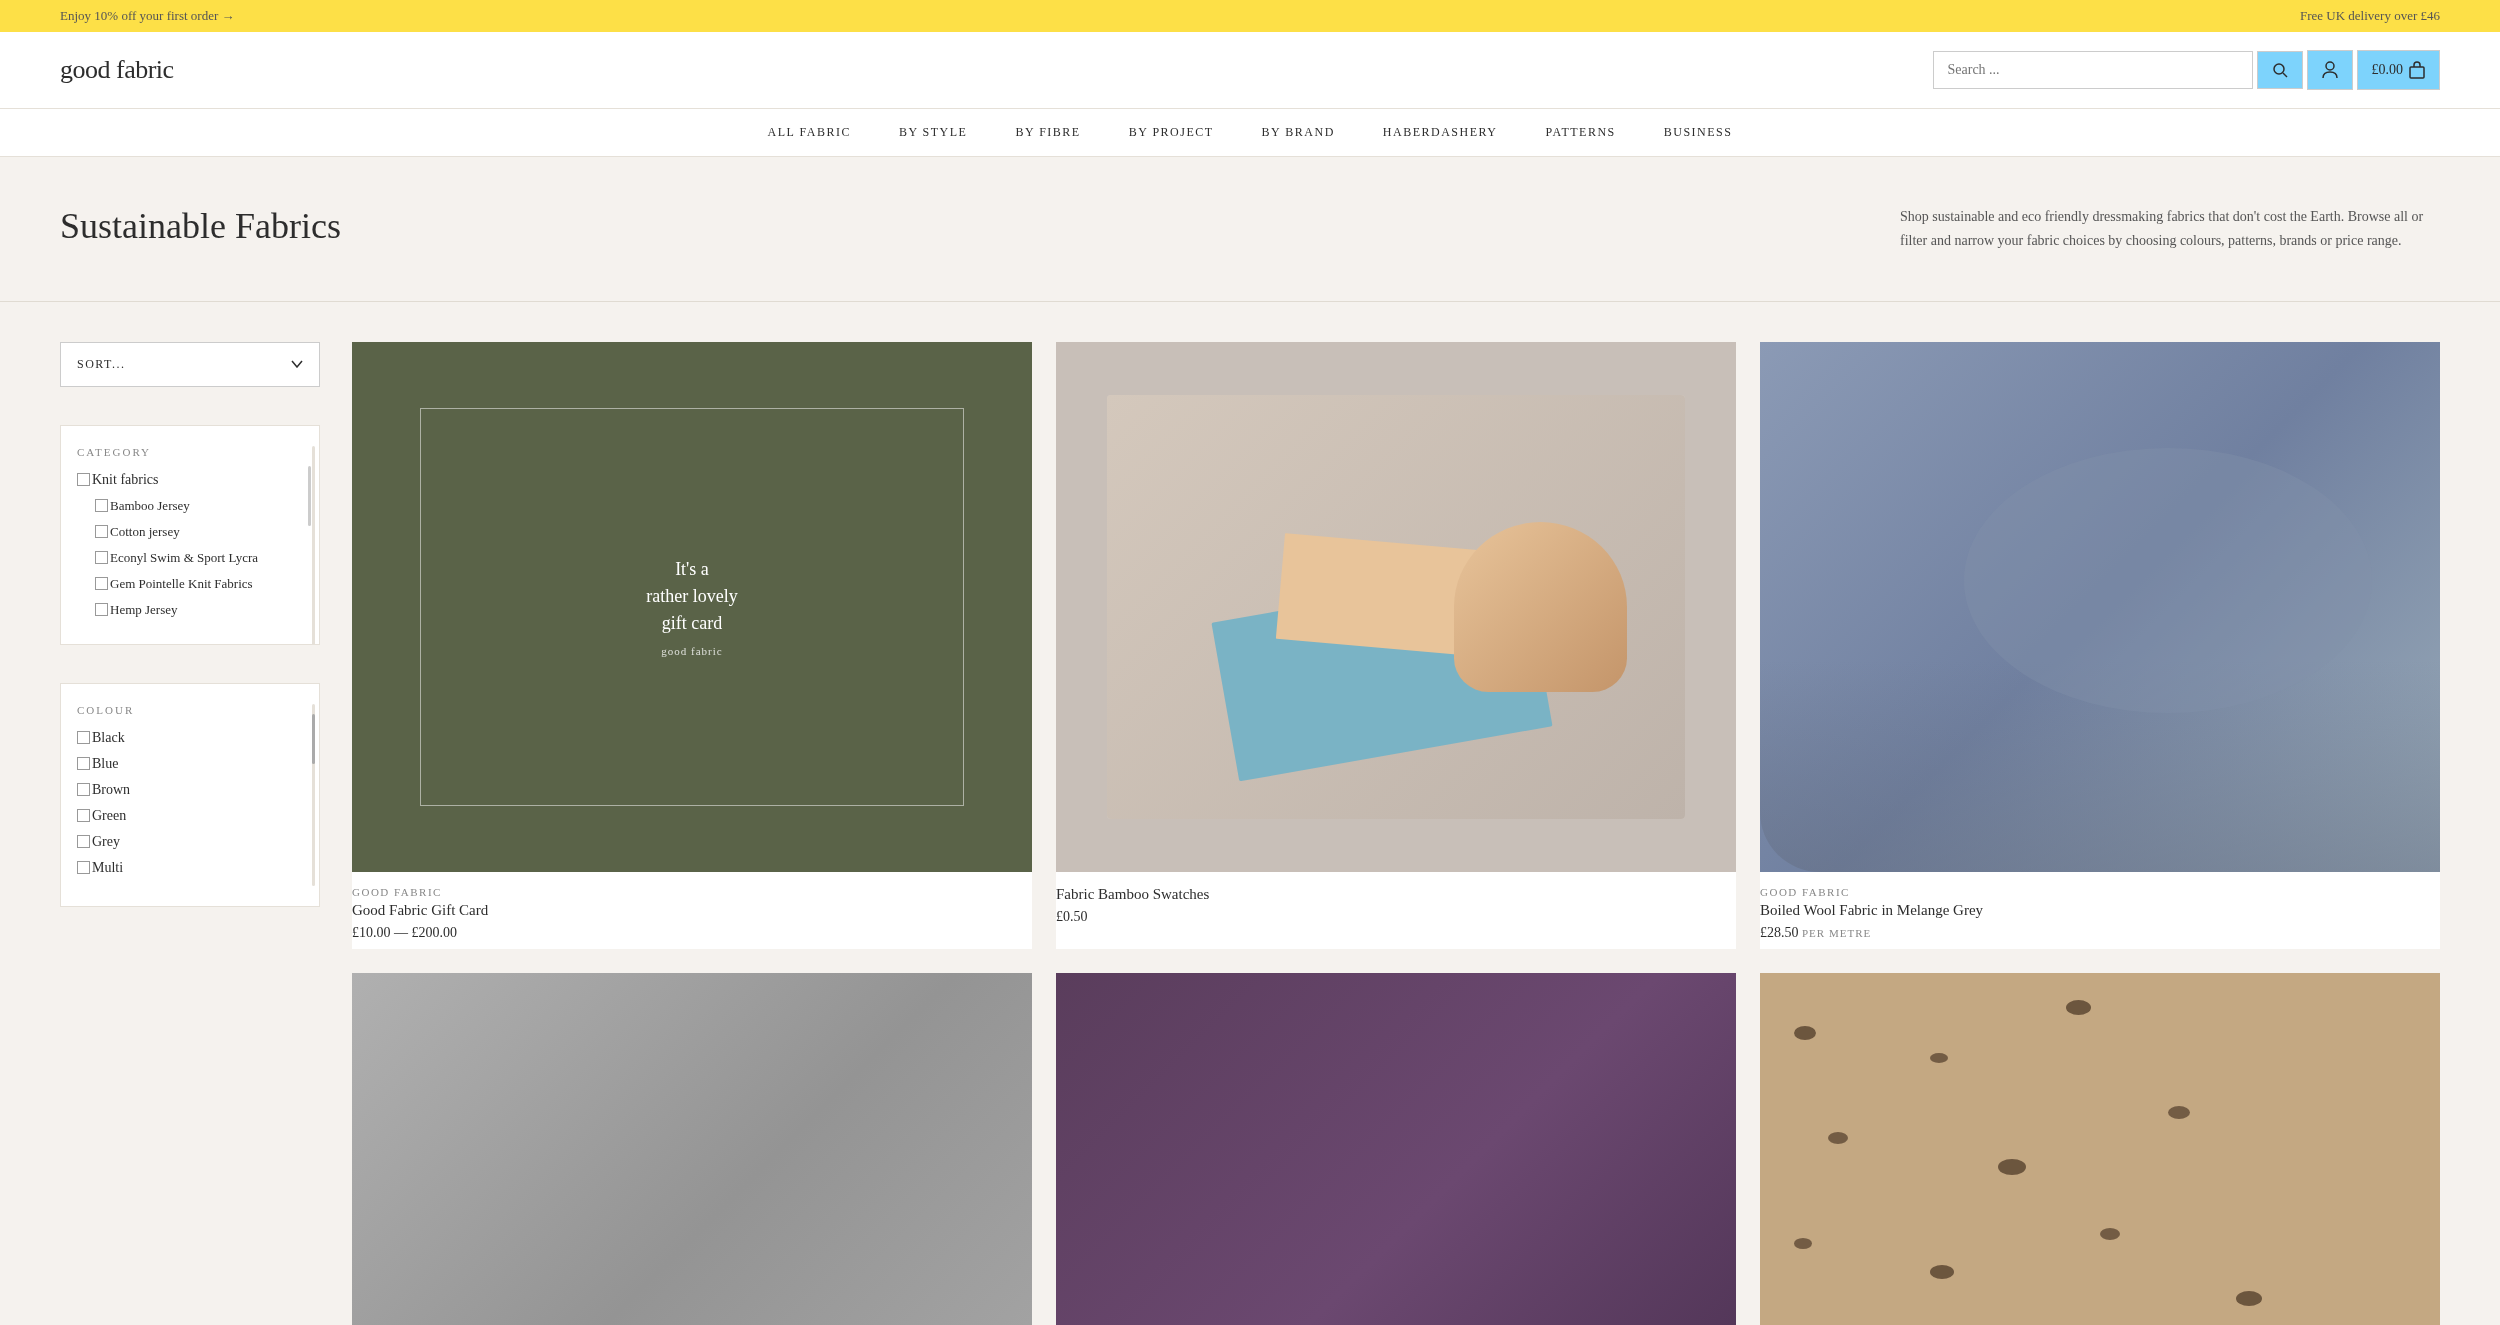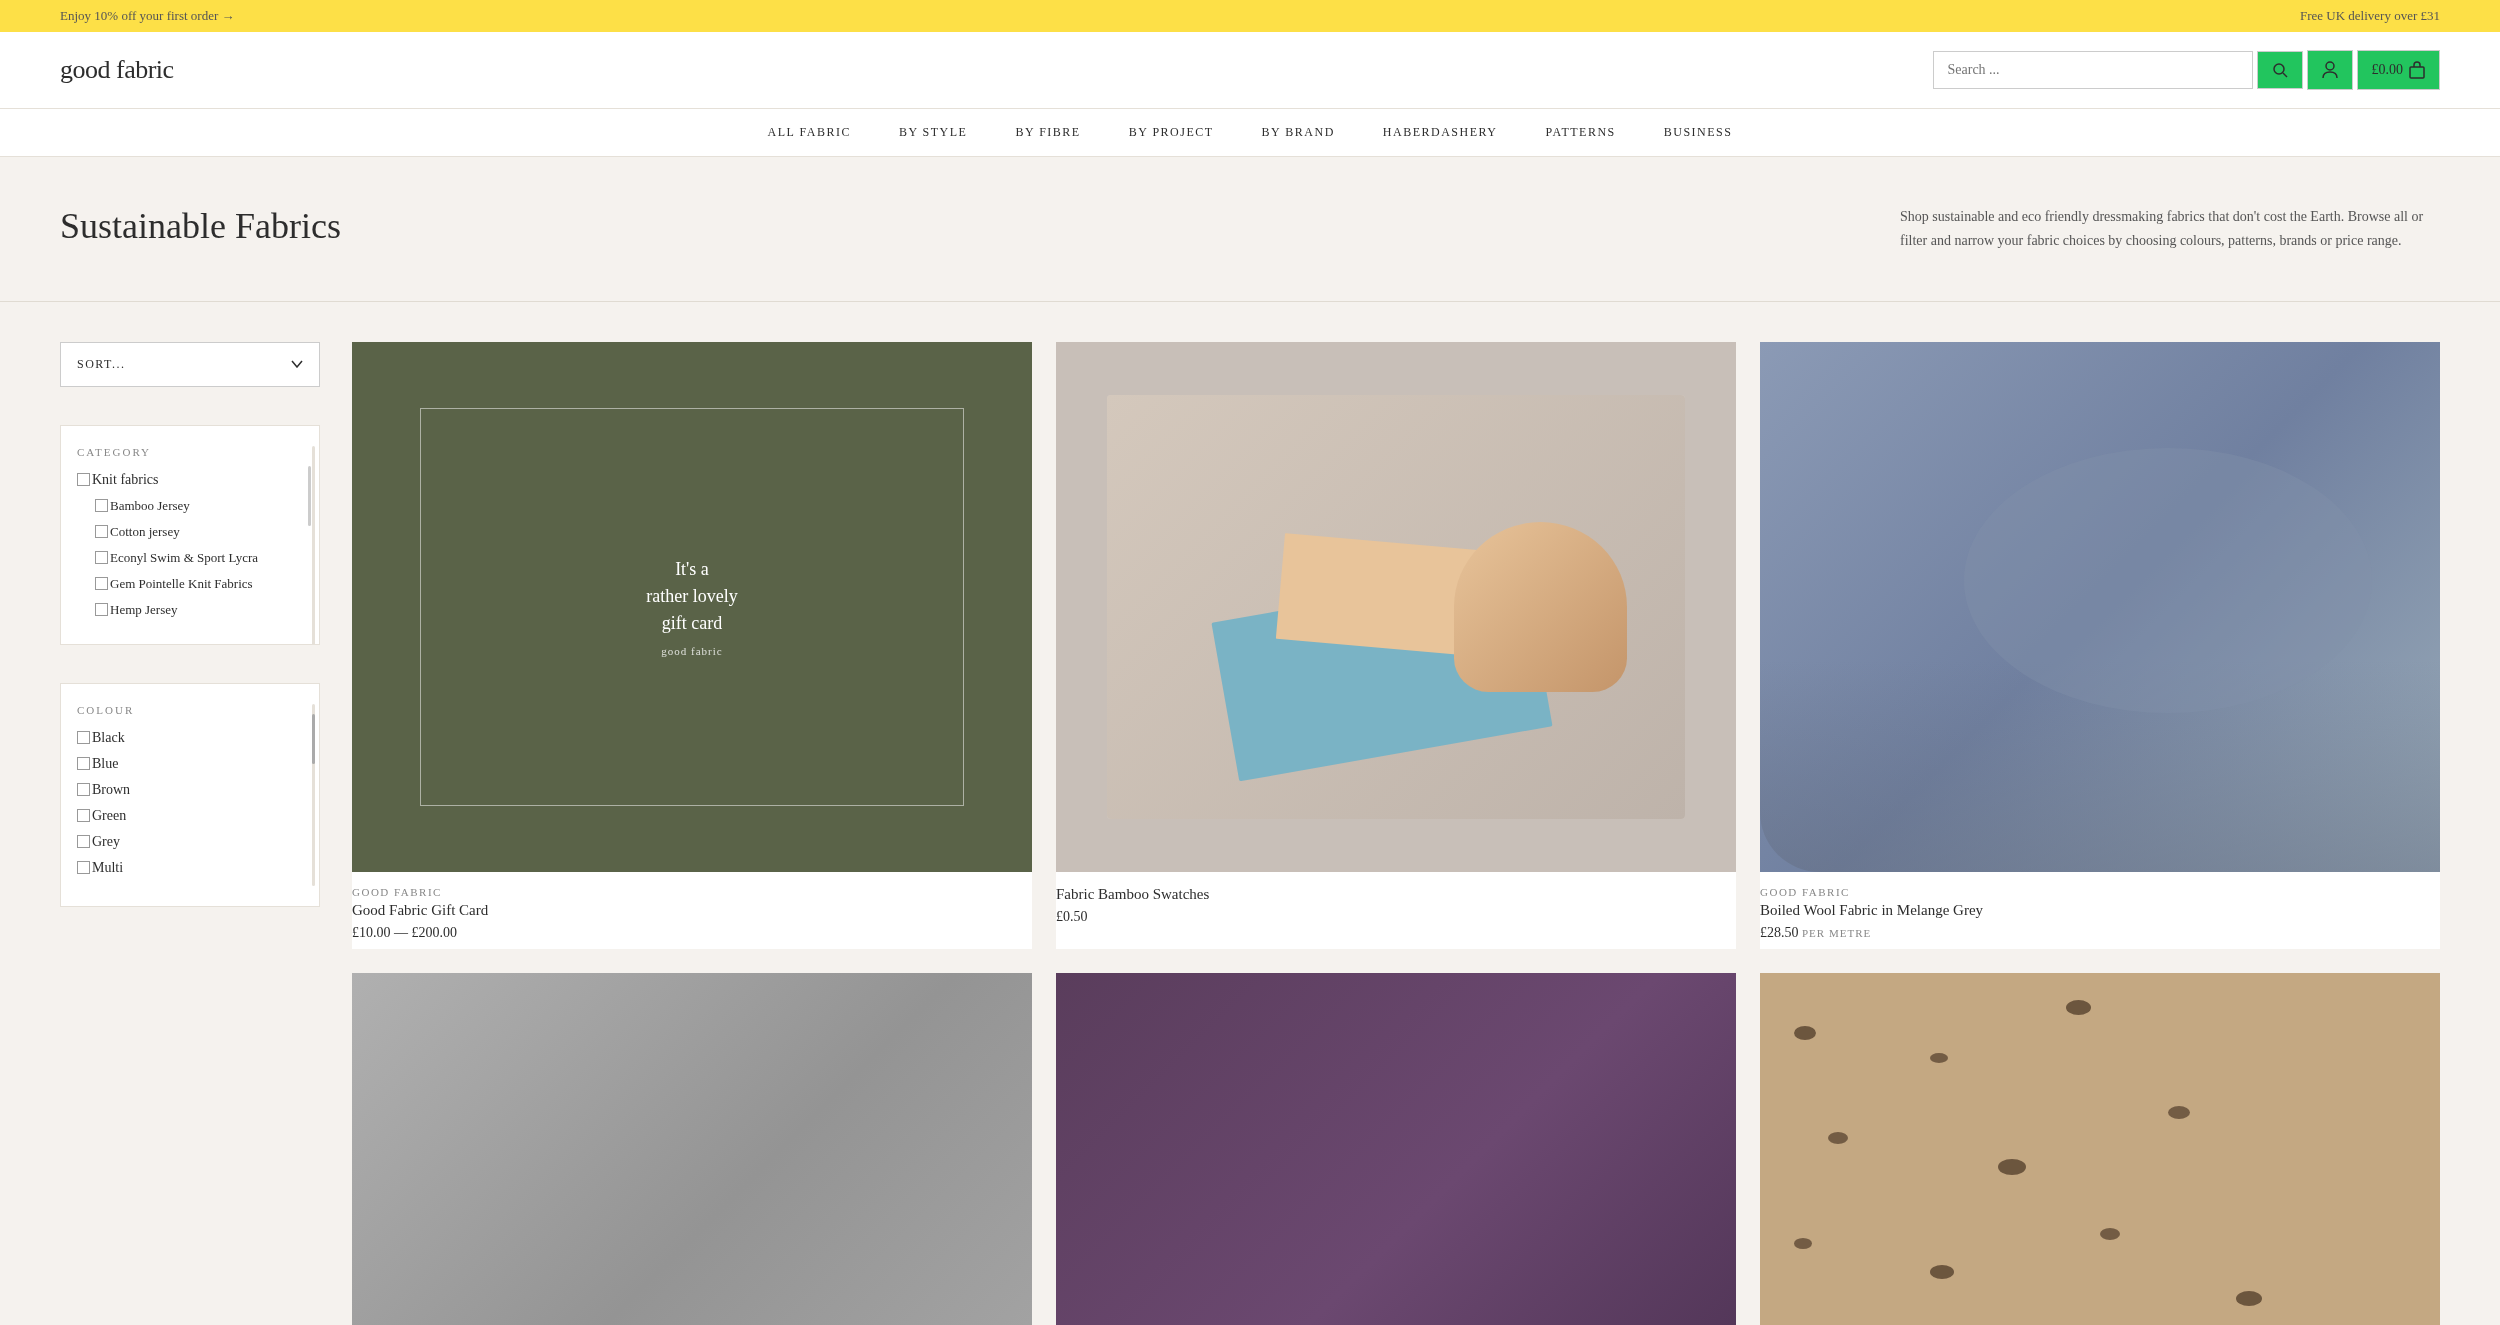--- a/index.html
+++ b/index.html
@@ -49,21 +49,21 @@
       border: none;
       outline: none;
       font-size: 14px;
       color: #888;
       width: 100%;
       background: transparent;
       font-family: Georgia, serif;
     }
     .header-btn {
       border: 1px solid #ccc;
-      background: #22c55e;
+      background: #7dd3fc;
       padding: 10px 14px;
       cursor: pointer;
       display: flex;
       align-items: center;
       gap: 6px;
       font-size: 14px;
       color: #2d2d2d;
       font-family: Georgia, serif;
     }
 
@@ -295,21 +295,21 @@
       text-transform: uppercase;
       color: #888;
       font-family: Georgia, serif;
     }
   </style>
 </head>
 <body>
 
 <div class="top-banner">
   <span>Enjoy 10% off your first order →</span>
-  <span>Free UK delivery over £31</span>
+  <span>Free UK delivery over £46</span>
 </div>
 
 <div class="header">
   <div class="logo">good fabric</div>
   <div class="header-right">
     <div class="search-bar">
       <input type="text" placeholder="Search ..." style="">
     </div>
     <button class="header-btn">
       <svg width="16" height="16" viewBox="0 0 16 16" fill="none" stroke="#2d2d2d" stroke-width="1.5">

